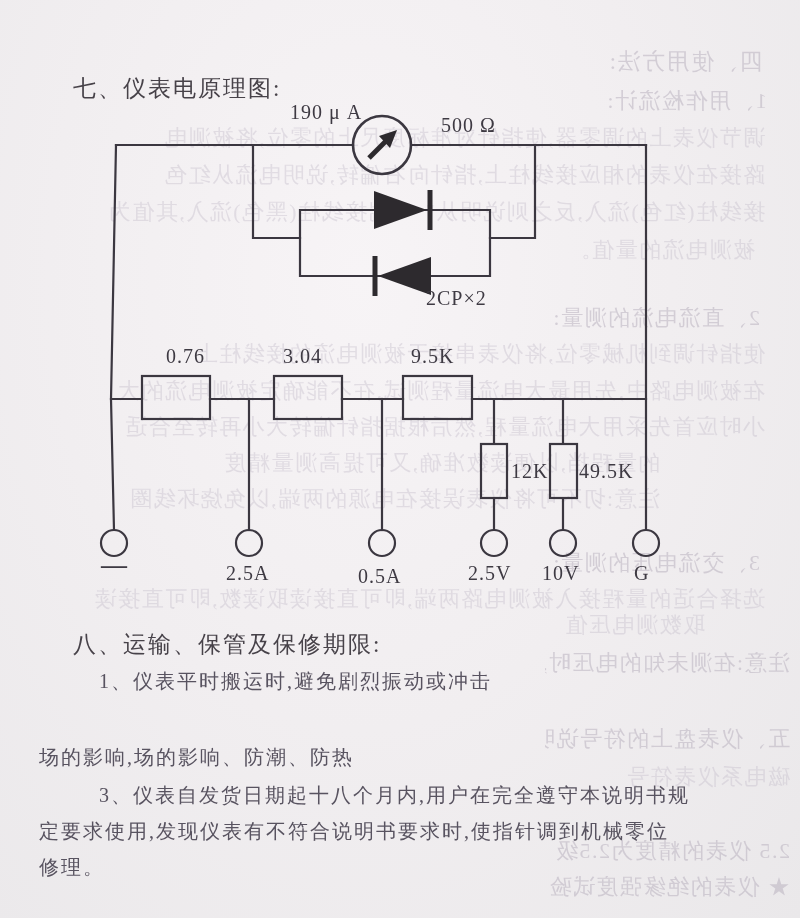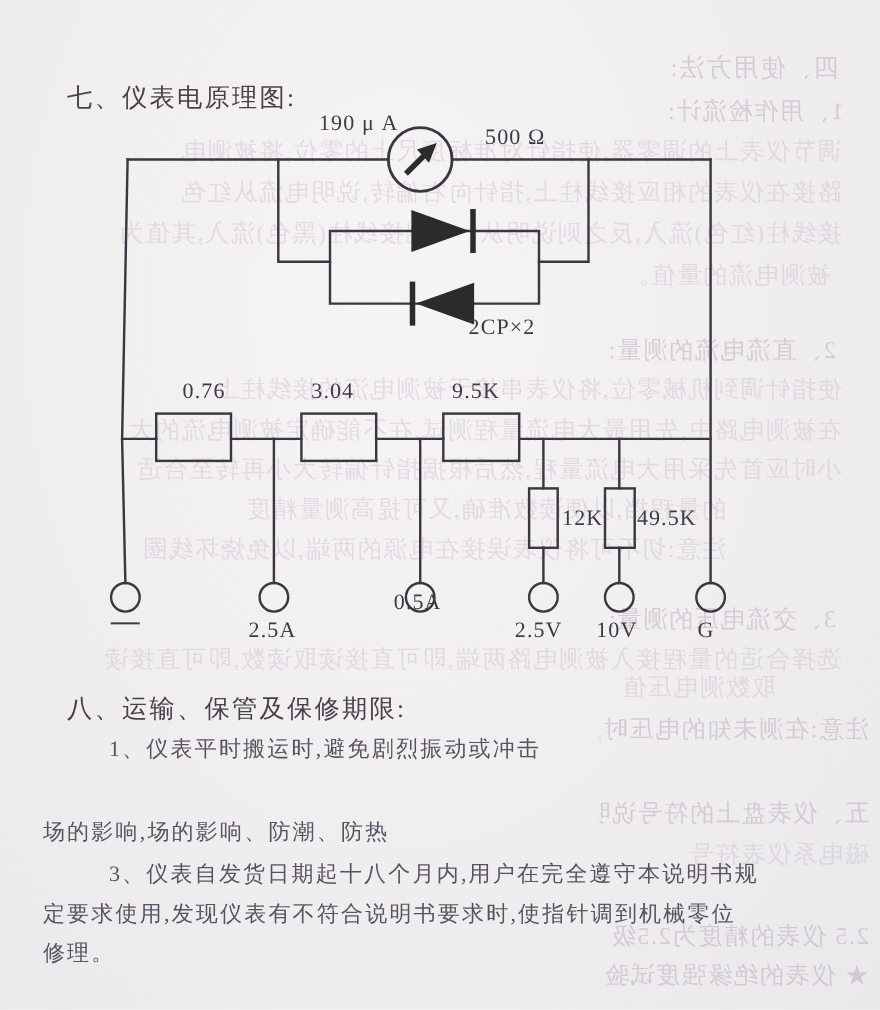--- a/index.html
+++ b/index.html
@@ -20,21 +20,21 @@
   
   .circuit-svg{position:absolute;left:0;top:0;}
   .clabel{
     position:absolute;color:#3e3a43;font-size:20px;letter-spacing:1px;
     white-space:nowrap;line-height:1;
   }
   .dash{font-size:26px;font-weight:bold;letter-spacing:0;}
   
   .heading{
     position:absolute;color:#474249;font-size:23px;letter-spacing:2px;
-    white-space:nowrap;line-height:1;
+    white-space:nowrap;line-height:1;margin-left:12px;
   }
   .bodyline{
     position:absolute;color:#585360;font-size:20px;letter-spacing:2px;
     white-space:nowrap;line-height:1;
   }
 </style>
 </head>
 <body>
 
 <div class="page">
@@ -119,21 +119,21 @@
   <div class="clabel" style="left:290px;top:102px;">190 μ A</div>
   <div class="clabel" style="left:441px;top:115px;">500 Ω</div>
   <div class="clabel" style="left:426px;top:288px;">2CP×2</div>
   <div class="clabel" style="left:151px;top:346px;margin-left:15px;">0.76</div>
   <div class="clabel" style="left:283px;top:346px;">3.04</div>
   <div class="clabel" style="left:411px;top:346px;">9.5K</div>
   <div class="clabel" style="left:511px;top:461px;">12K</div>
   <div class="clabel" style="left:579px;top:461px;">49.5K</div>
   <div class="clabel dash" style="left:101px;top:552px;">—</div>
   <div class="clabel" style="left:226px;top:563px;">2.5A</div>
-  <div class="clabel" style="left:358px;top:538px;">0.5A</div>
+  <div class="clabel" style="left:358px;top:566px;">0.5A</div>
   <div class="clabel" style="left:468px;top:563px;">2.5V</div>
   <div class="clabel" style="left:542px;top:563px;">10V</div>
   <div class="clabel" style="left:634px;top:563px;">G</div>
 
   <div class="heading" style="left:61px;top:77px;">七、仪表电原理图:</div>
   <div class="heading" style="left:61px;top:633px;">八、运输、保管及保修期限:</div>
   <div class="bodyline" style="left:99px;top:671px;">1、仪表平时搬运时,避免剧烈振动或冲击</div>
   <div class="bodyline" style="left:39px;top:747px;">场的影响,场的影响、防潮、防热</div>
   <div class="bodyline" style="left:99px;top:785px;">3、仪表自发货日期起十八个月内,用户在完全遵守本说明书规</div>
   <div class="bodyline" style="left:39px;top:821px;">定要求使用,发现仪表有不符合说明书要求时,使指针调到机械零位</div>

